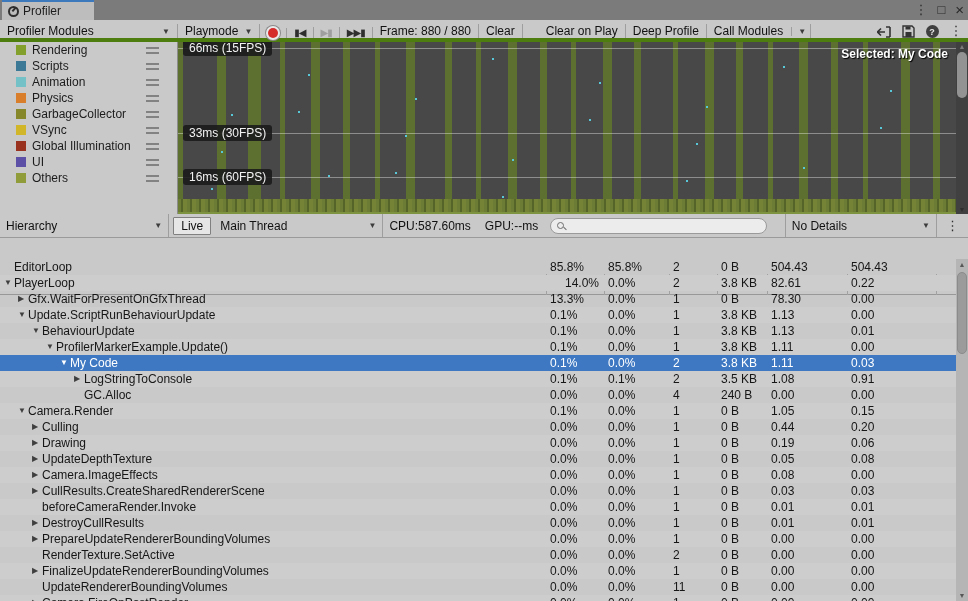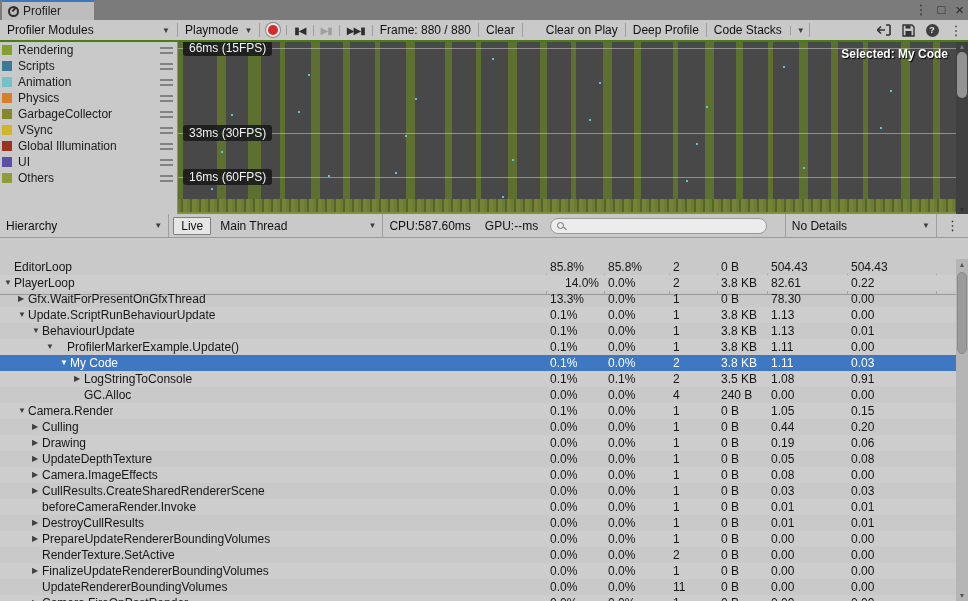--- a/index.html
+++ b/index.html
@@ -13,40 +13,40 @@
   .titlebar { position:absolute; left:0; top:0; width:968px; height:20px; background:#7b7b7b; }
   .tab { position:absolute; left:2px; top:0; width:92px; height:20px; background:#bdbdbd;
          border-top:2px solid #3b79bc; display:flex; align-items:center; gap:4px; padding:0 6px; }
   .tab-label { font-size:12px; color:#1c1c1c; }
   .gauge-icon { width:11px; height:11px; border-radius:50%; border:2px solid #2e2e2e; position:relative; }
   .gauge-icon:after { content:""; position:absolute; left:3px; top:-1px; width:2px; height:5px; background:#2e2e2e; transform:rotate(40deg); }
   .win-controls { position:absolute; right:4px; top:0; height:20px; display:flex; align-items:center; gap:10px; color:#2a2a2a; font-size:13px; }
   .win-controls span { cursor:default; line-height:20px; }
   
   .toolbar { position:absolute; left:0; top:20px; width:968px; height:22px; background:#c9c9c9;
-             border-bottom:2px solid #4d7c0f; display:flex; align-items:center; font-size:12px; }
+             border-bottom:4px solid #4d7c0f; display:flex; align-items:flex-end; font-size:12px; }
   .tcell { display:flex; align-items:center; padding:0 7px; border-right:1px solid #9e9e9e; white-space:nowrap; }
   .tcell.nb { border-right:none; }
   .ddarrow { font-size:8px; color:#3c3c3c; margin-left:6px; }
   .spacer { flex:1; border-right:none; }
   .rec-btn { width:27px; justify-content:center; }
   .rec-dot { width:10px; height:10px; border-radius:50%; background:#d62b2b; box-shadow:0 0 0 2px #e9e9e9, 0 0 0 3px #8a8a8a; }
   .navglyph { font-size:10px; color:#2e2e2e; letter-spacing:-1px; }
   .nav-disabled { color:#9f9f9f; }
   .icon-btn { width:24px; justify-content:center; padding:0; }
   .help-circle { width:13px; height:13px; border-radius:50%; background:#3f3f3f; color:#e8e8e8;
                  font-size:9px; font-weight:bold; display:flex; align-items:center; justify-content:center; }
   .kebab { font-size:13px; color:#2e2e2e; }
   
   .modules { position:absolute; left:0; top:42px; width:178px; height:172px; background:#c9c9c9; border-right:1px solid #8d8d8d; }
   .module-head { display:flex; align-items:center; gap:6px; padding:5px 4px 4px 5px; font-size:13px; }
   .cpu-icon { width:15px; display:flex; flex-direction:column; align-items:center; }
   .cpu-icon .c1 { width:7px; height:7px; border-radius:50%; background:#3a3a3a; }
   .cpu-icon .c2 { font-size:5px; font-weight:bold; color:#3a3a3a; letter-spacing:0; }
-  .legend-row { display:flex; align-items:center; height:16px; padding:0 2px; }
+  .legend-row { display:flex; align-items:center; height:16px; padding:0 16px; }
   .chip { width:10px; height:10px; margin-right:6px; flex:0 0 auto; }
   .legend-label { flex:1; font-size:12px; color:#1c1c1c; overflow:hidden; white-space:nowrap; }
   .drag-handle { width:13px; height:7px; border-top:2px solid #828282; border-bottom:2px solid #828282; margin-right:2px; }
   
   .chart { position:absolute; left:178px; top:42px; width:778px; height:172px; background:#484848; overflow:hidden; }
   .spike { position:absolute; top:0; bottom:0; background:#5d7030; }
   .chart-bottom { position:absolute; left:0; right:0; bottom:0; height:15px;
     background:repeating-linear-gradient(90deg,#6c7c34 0 3px,#55652a 3px 5px,#748336 5px 9px);
     border-bottom:2px solid #7e9340; }
   .grid-line { position:absolute; left:0; right:0; height:1px; background:rgba(255,255,255,0.38); }
@@ -135,21 +135,21 @@
     </div>
     <div class="tcell">
       <span class="navglyph"><span>▶▶</span>▮</span>
     </div>
     <div class="tcell">Frame: 880 / 880</div>
     <div class="tcell">Clear</div>
     <div class="tcell" style="width:16px;"></div>
     <div class="tcell">Clear on Play</div>
     <div class="tcell">Deep Profile</div>
     <div class="tcell" style="padding-right:4px;">
-      <span>Code Stacks</span>
+      <span>Call Modules</span>
       <span class="ddarrow" style="border-left:1px solid #9e9e9e; padding-left:6px; margin-left:8px;">▼</span>
     </div>
     <div class="tcell spacer nb"></div>
     <div class="tcell icon-btn nb">
       <svg width="14" height="12" viewBox="0 0 14 12">
         <path d="M13 1 v10 M9 1 h4 M9 11 h4" stroke="#333" stroke-width="1.6" fill="none"></path>
         <path d="M0 6 h8 M4 2.5 L0.5 6 L4 9.5" stroke="#333" stroke-width="1.6" fill="none"></path>
       </svg>
     </div>
     <div class="tcell icon-btn nb">
@@ -375,21 +375,21 @@
         <span class="nm" style="left: 42px;">BehaviourUpdate</span>
         <span class="cv" style="left: 546px;">0.1%</span>
         <span class="cv" style="left: 604px;">0.0%</span>
         <span class="cv" style="left: 669px;">1</span>
         <span class="cv" style="left: 717px;">3.8 KB</span>
         <span class="cv" style="left: 767px;">1.13</span>
         <span class="cv" style="left: 847px;">0.01</span>
       </div>
       <div class="trow odd">
         <span class="arrow" style="left: 46px;">▼</span>
-        <span class="nm" style="left: 67px;">ProfilerMarkerExample.Update()</span>
+        <span class="nm" style="left: 56px;">ProfilerMarkerExample.Update()</span>
         <span class="cv" style="left: 546px;">0.1%</span>
         <span class="cv" style="left: 604px;">0.0%</span>
         <span class="cv" style="left: 669px;">1</span>
         <span class="cv" style="left: 717px;">3.8 KB</span>
         <span class="cv" style="left: 767px;">1.11</span>
         <span class="cv" style="left: 847px;">0.00</span>
       </div>
       <div class="trow selected">
         <span class="arrow" style="left: 60px;">▼</span>
         <span class="nm" style="left: 70px;">My Code</span>

